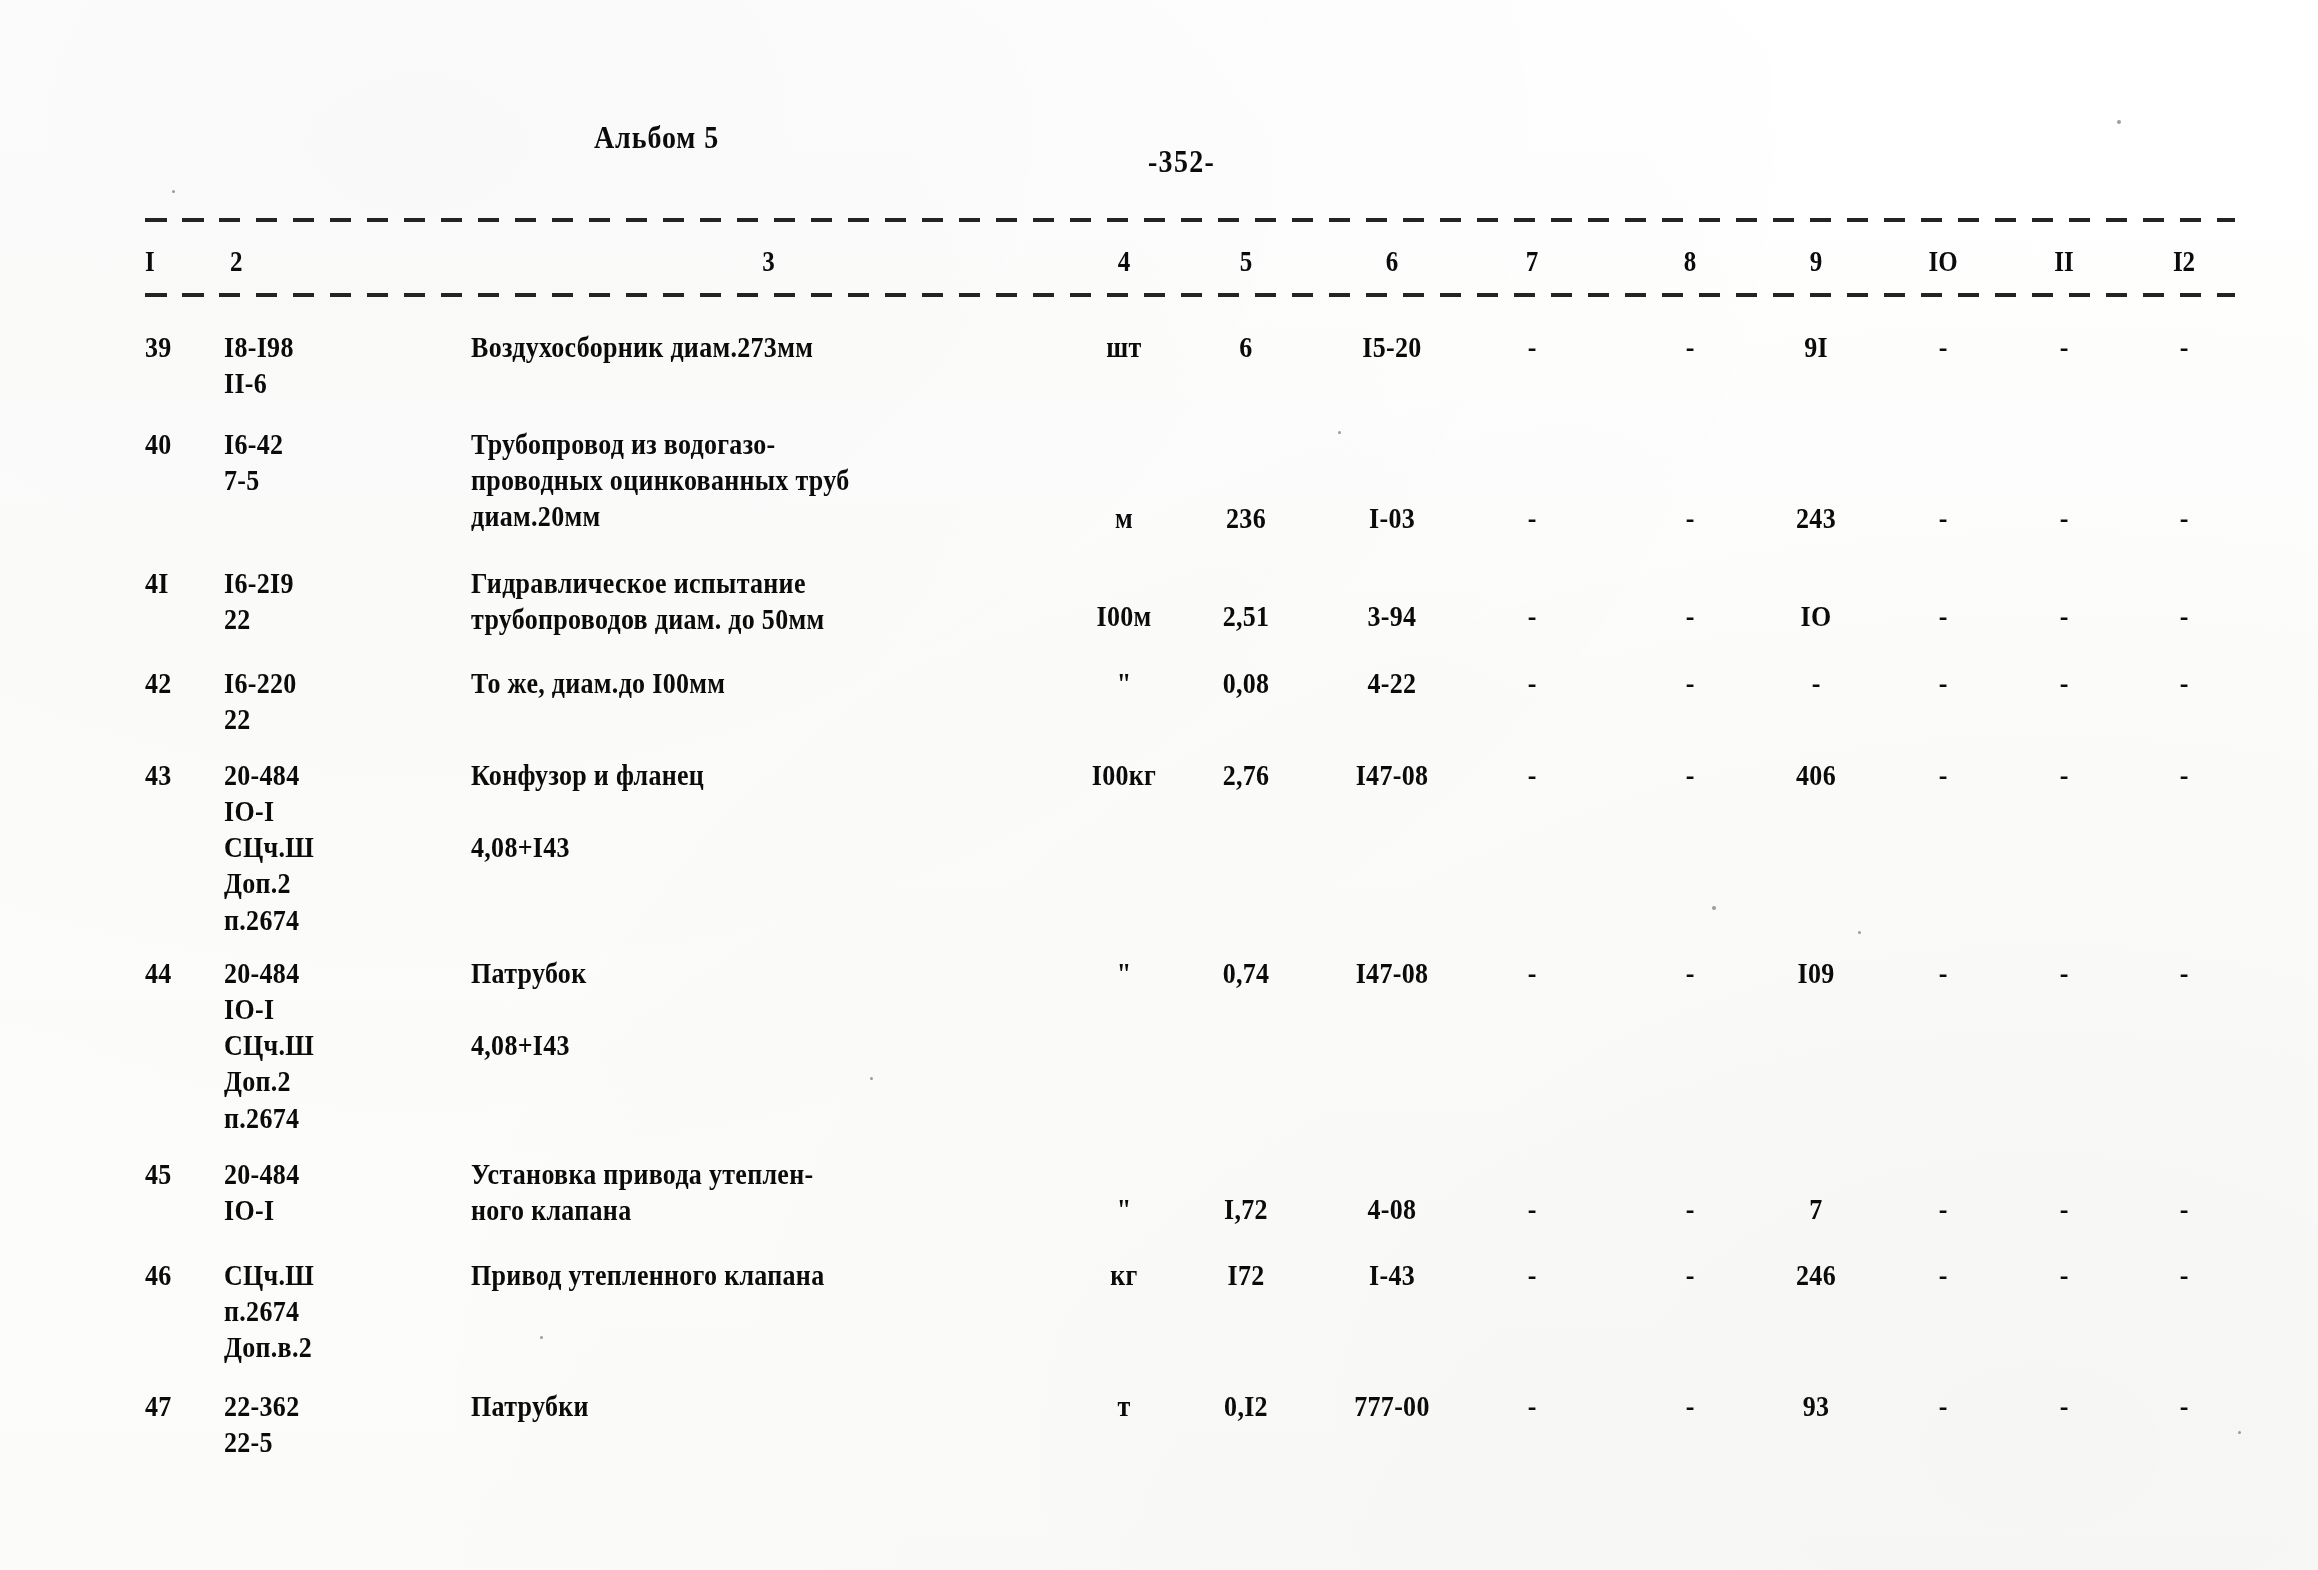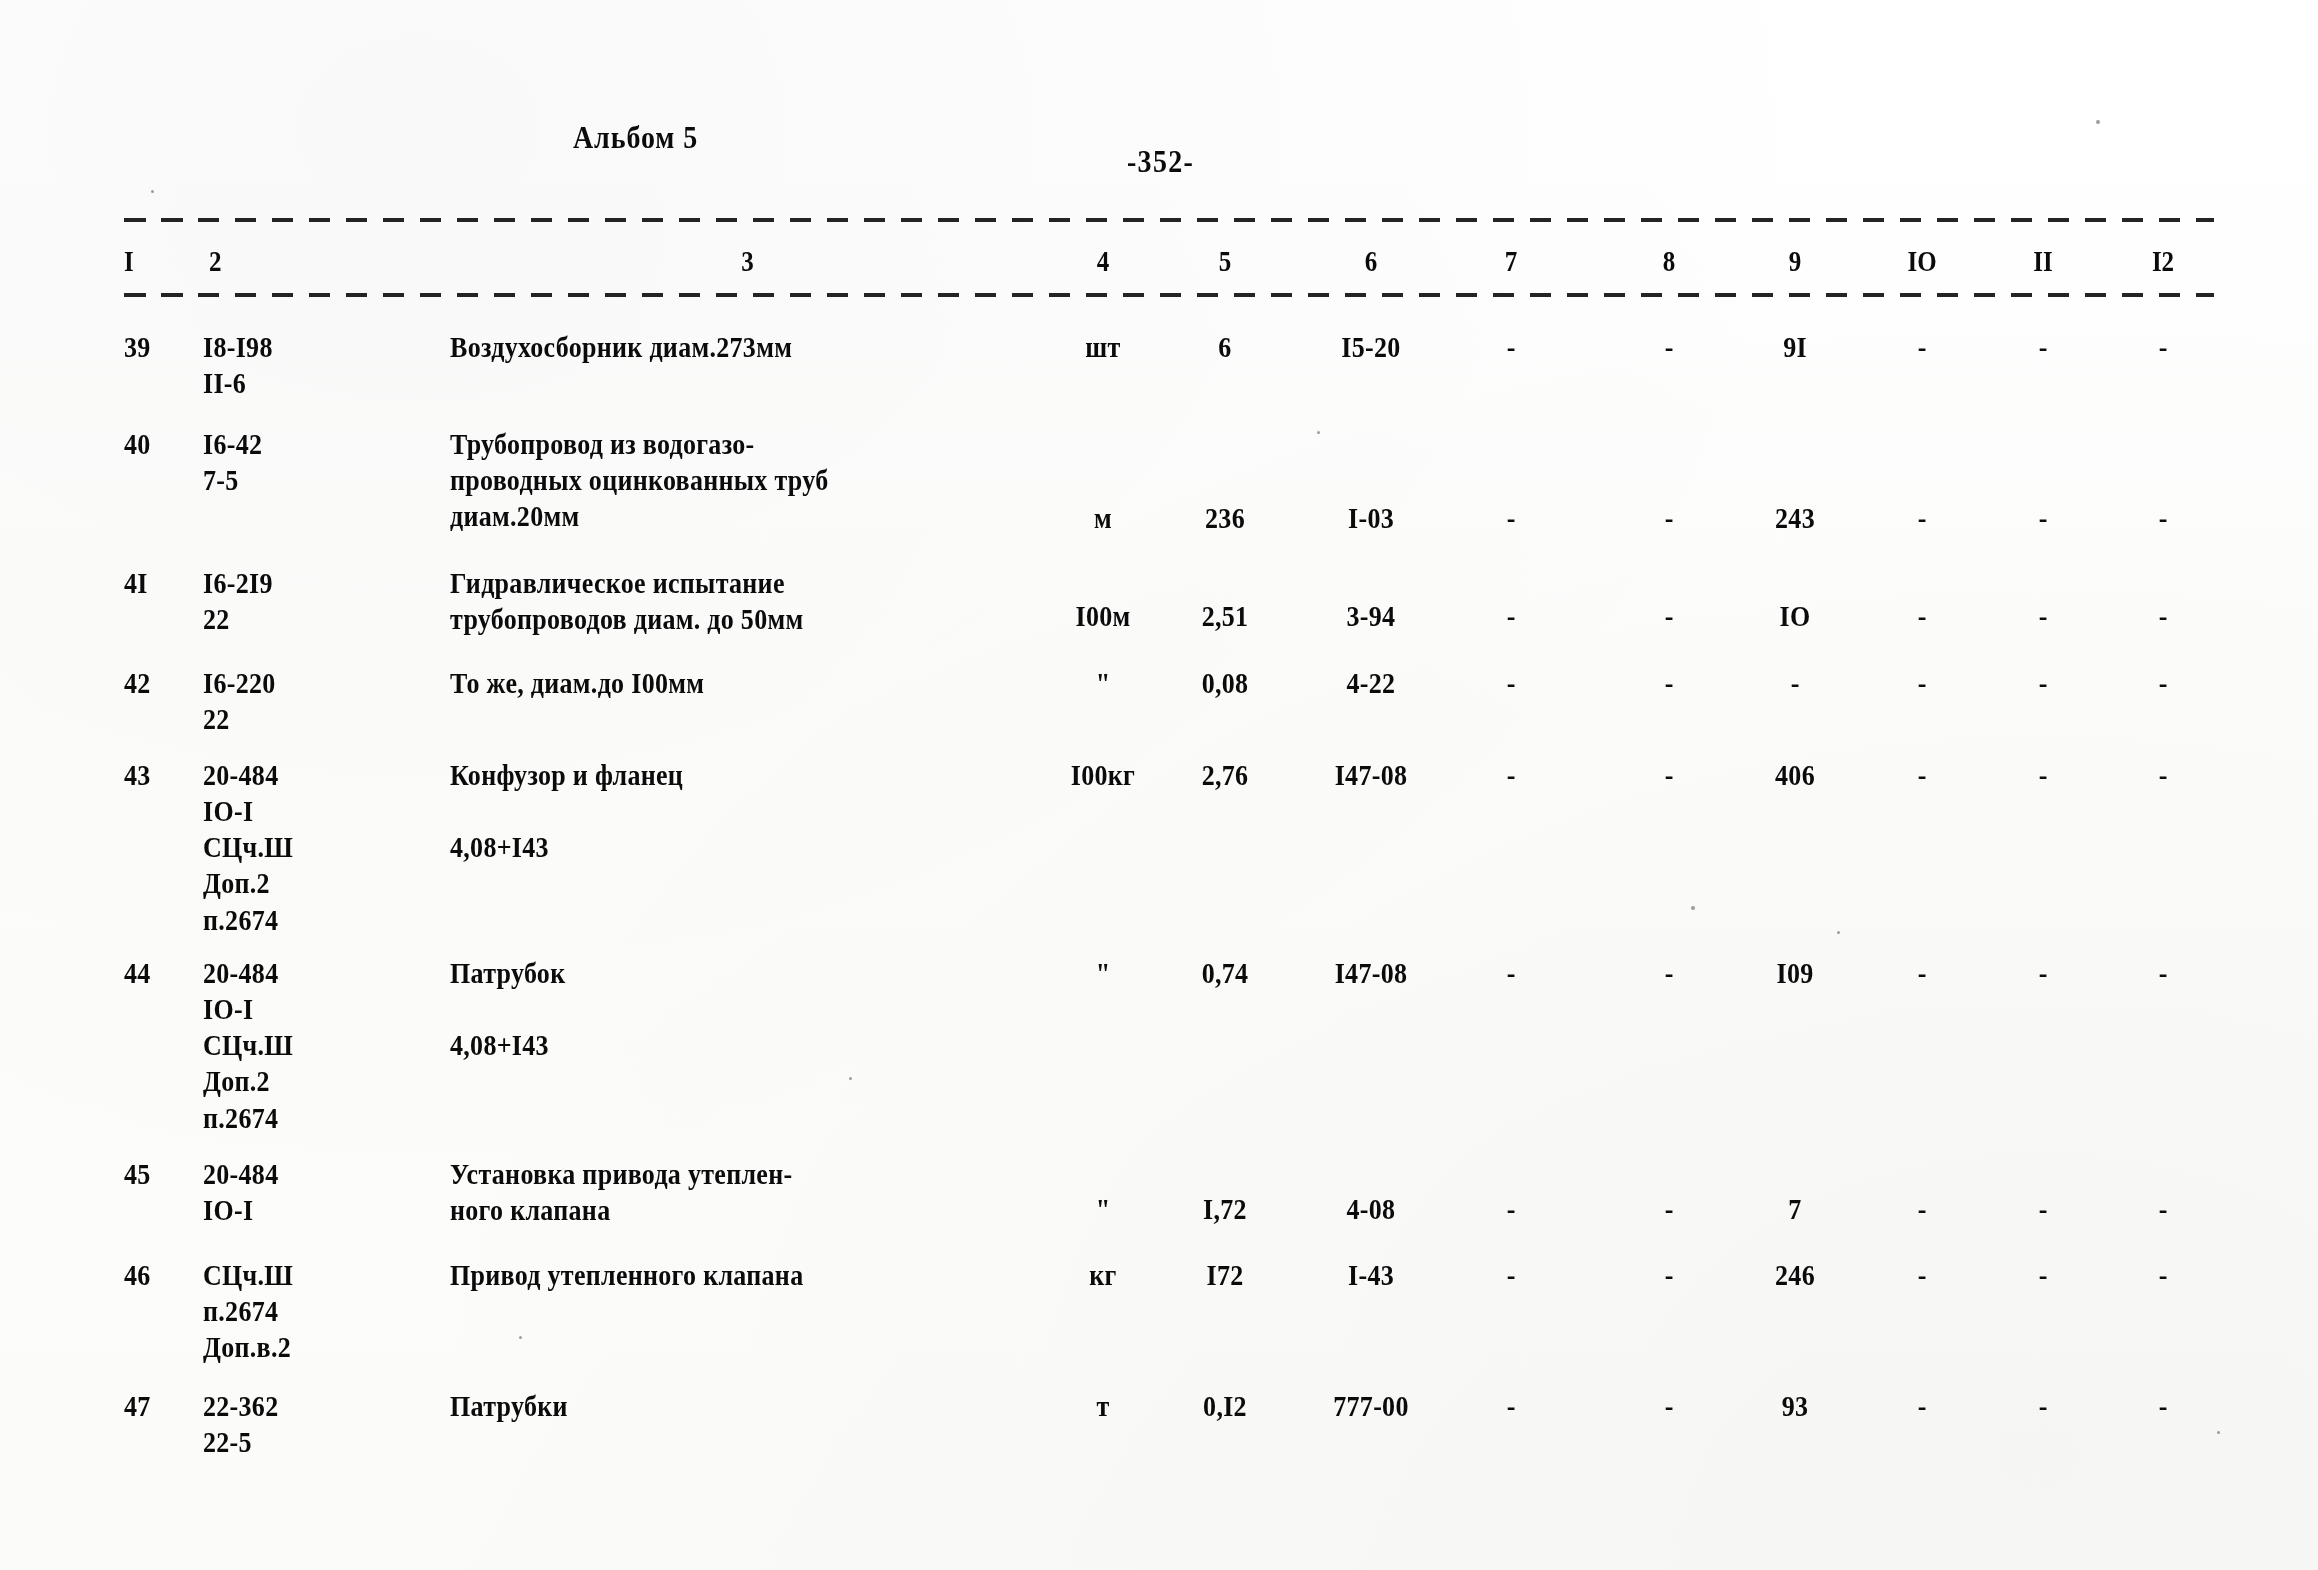--- a/index.html
+++ b/index.html
@@ -14,21 +14,21 @@
 
   
   .paper{
     position:absolute;inset:0;
     background:
       radial-gradient(ellipse at 18% 8%, rgba(0,0,0,0.022), rgba(0,0,0,0) 55%),
       radial-gradient(ellipse at 88% 92%, rgba(0,0,0,0.025), rgba(0,0,0,0) 60%),
       linear-gradient(180deg,#ffffff 0%,#fdfdfc 45%,#fbfbfa 100%);
   }
 
-  .sheet{position:absolute;inset:0;}
+  .sheet{position:absolute;inset:0;margin-left:21px;}
 
   
   .album{
     position:absolute;left:573px;top:120px;
     font-size:28px;letter-spacing:0.9px;
     font-weight:700;
     transform:scaleY(1.12);
     transform-origin:left top;
   }
   .pageno{

